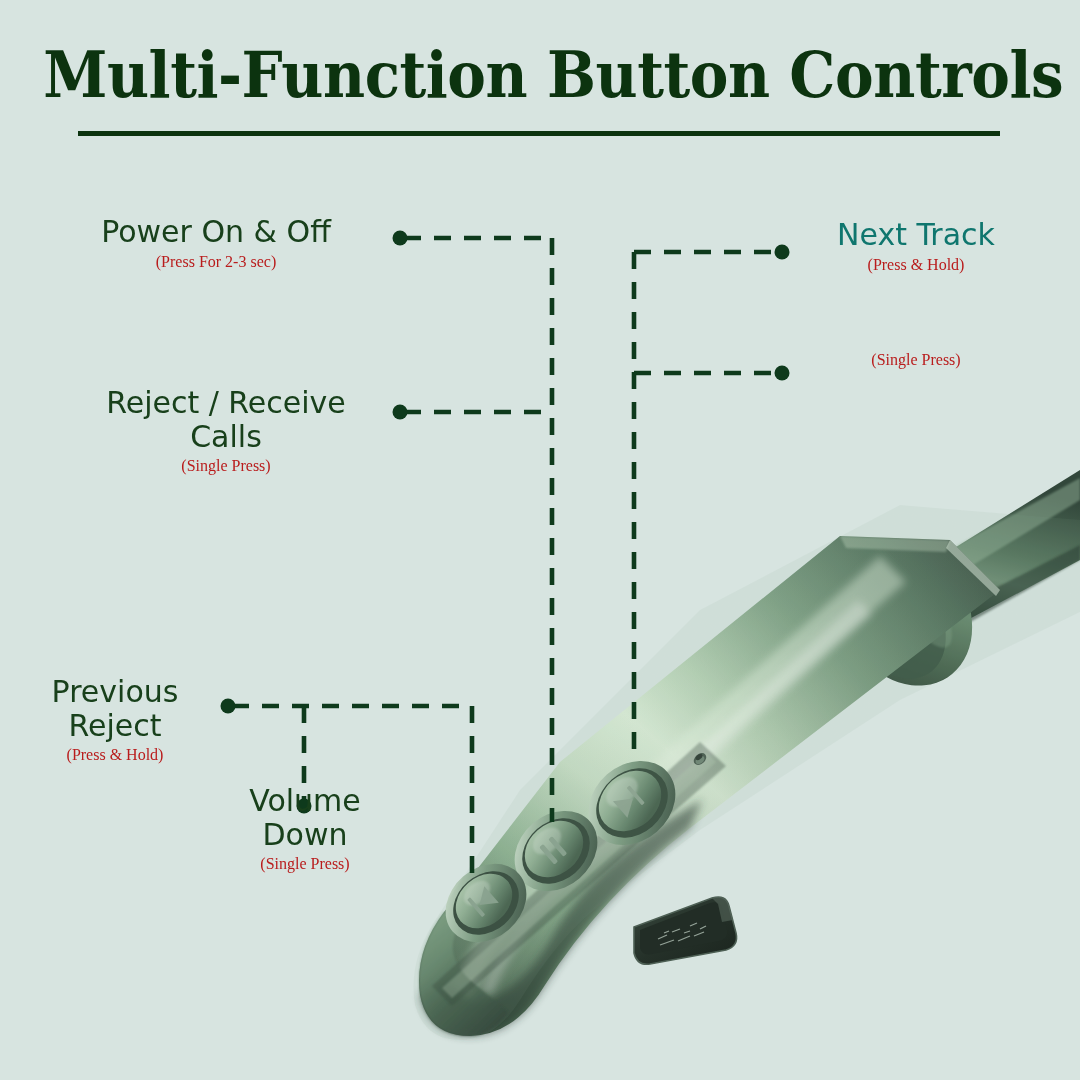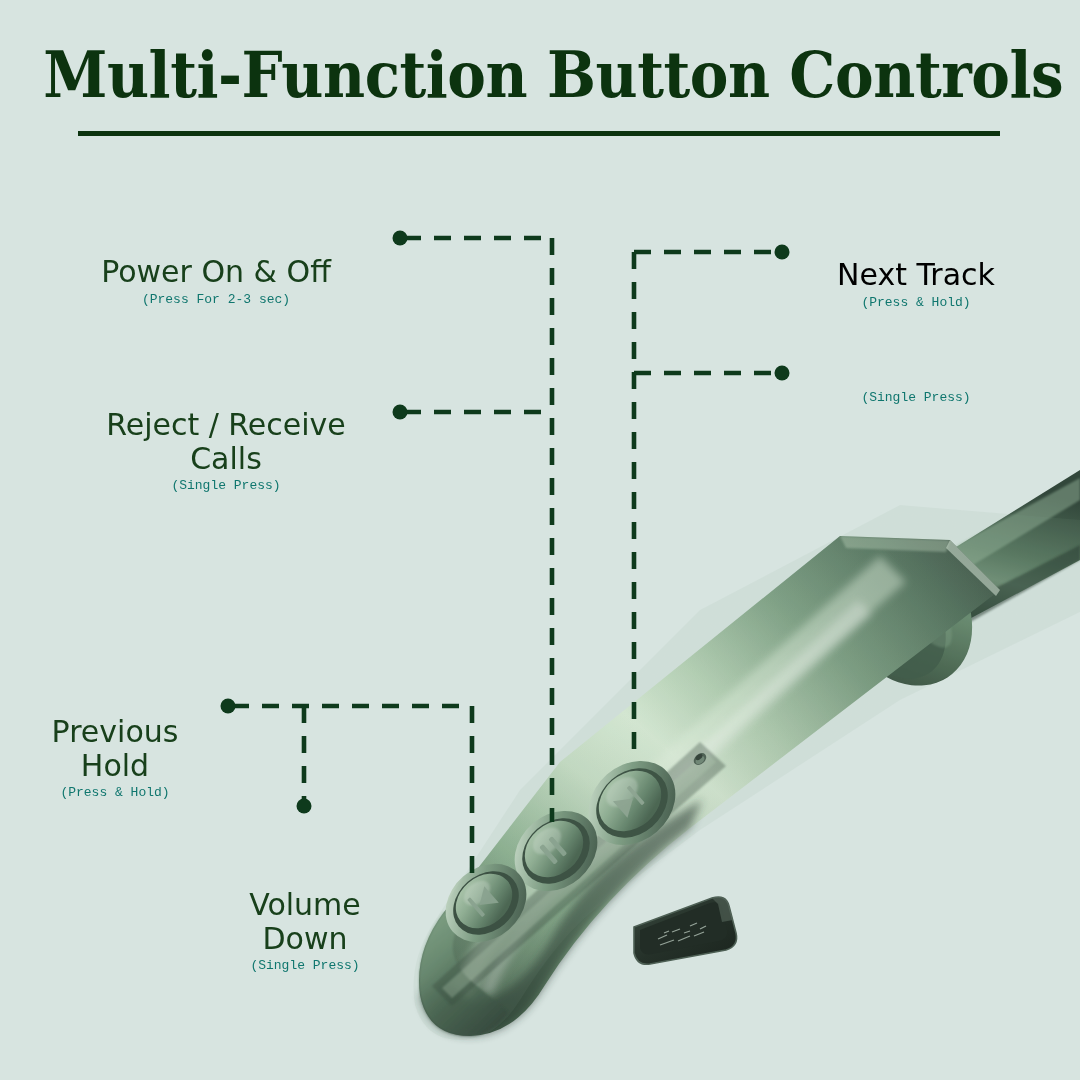--- a/index.html
+++ b/index.html
@@ -34,40 +34,40 @@
   
   .label-main{
     font-family:"DejaVu Sans", sans-serif;
     font-weight:400;
     font-size:30px;
     line-height:1.12;
     white-space:pre-line;
     margin:0;
   }
   .label-sub{
-    font-family:Liberation Mono, monospace;
+    font-family:Liberation Serif, serif;
     font-weight:400;
-    font-size:13px;
+    font-size:16px;
     line-height:1.2;
-    color:#0f766e;
+    color:#b91c1c;
     margin:3px 0 0 0;
     white-space:nowrap;
   }
-  .callout{position:absolute;margin-top:40px;}
+  .callout{position:absolute;}
   .callout.right{text-align:left;}
   .callout.left{text-align:center;}
 
   .green .label-main{color:#18401b;}
-  .navy  .label-main{color:#000000;}
+  .navy  .label-main{color:#0f766e;}
 
   
   #cl-power      {left:46px;  top:215px;  width:340px;}
-  #cl-calls      {left:66px;  top:368px;  width:320px;}
+  #cl-calls      {left:66px;  top:386px;  width:320px;}
   #cl-prev       {left:10px;  top:675px;  width:210px;}
-  #cl-voldown    {left:185px; top:848px;  width:240px;}
+  #cl-voldown    {left:185px; top:784px;  width:240px;}
   #cl-next       {left:800px; top:218px;  width:260px;}
   #cl-volup      {left:800px; top:347px;  width:260px;}
 
   #cl-next .label-sub, #cl-volup .label-sub{text-align:center;width:232px;}
   #cl-next .label-main, #cl-volup .label-main{text-align:center;width:232px;}
 
   
   #leaders{position:absolute;left:0;top:0;width:1080px;height:1080px;pointer-events:none;}
 
   
@@ -325,21 +325,21 @@
   </div>
 
   <div class="callout left green" id="cl-calls">
     <p class="label-main">Reject / Receive
 Calls</p>
     <p class="label-sub">(Single Press)</p>
   </div>
 
   <div class="callout left green" id="cl-prev">
     <p class="label-main">Previous
-Hold</p>
+Reject</p>
     <p class="label-sub">(Press &amp; Hold)</p>
   </div>
 
   <div class="callout left green" id="cl-voldown">
     <p class="label-main">Volume
 Down</p>
     <p class="label-sub">(Single Press)</p>
   </div>
 
   <div class="callout right navy" id="cl-next">

